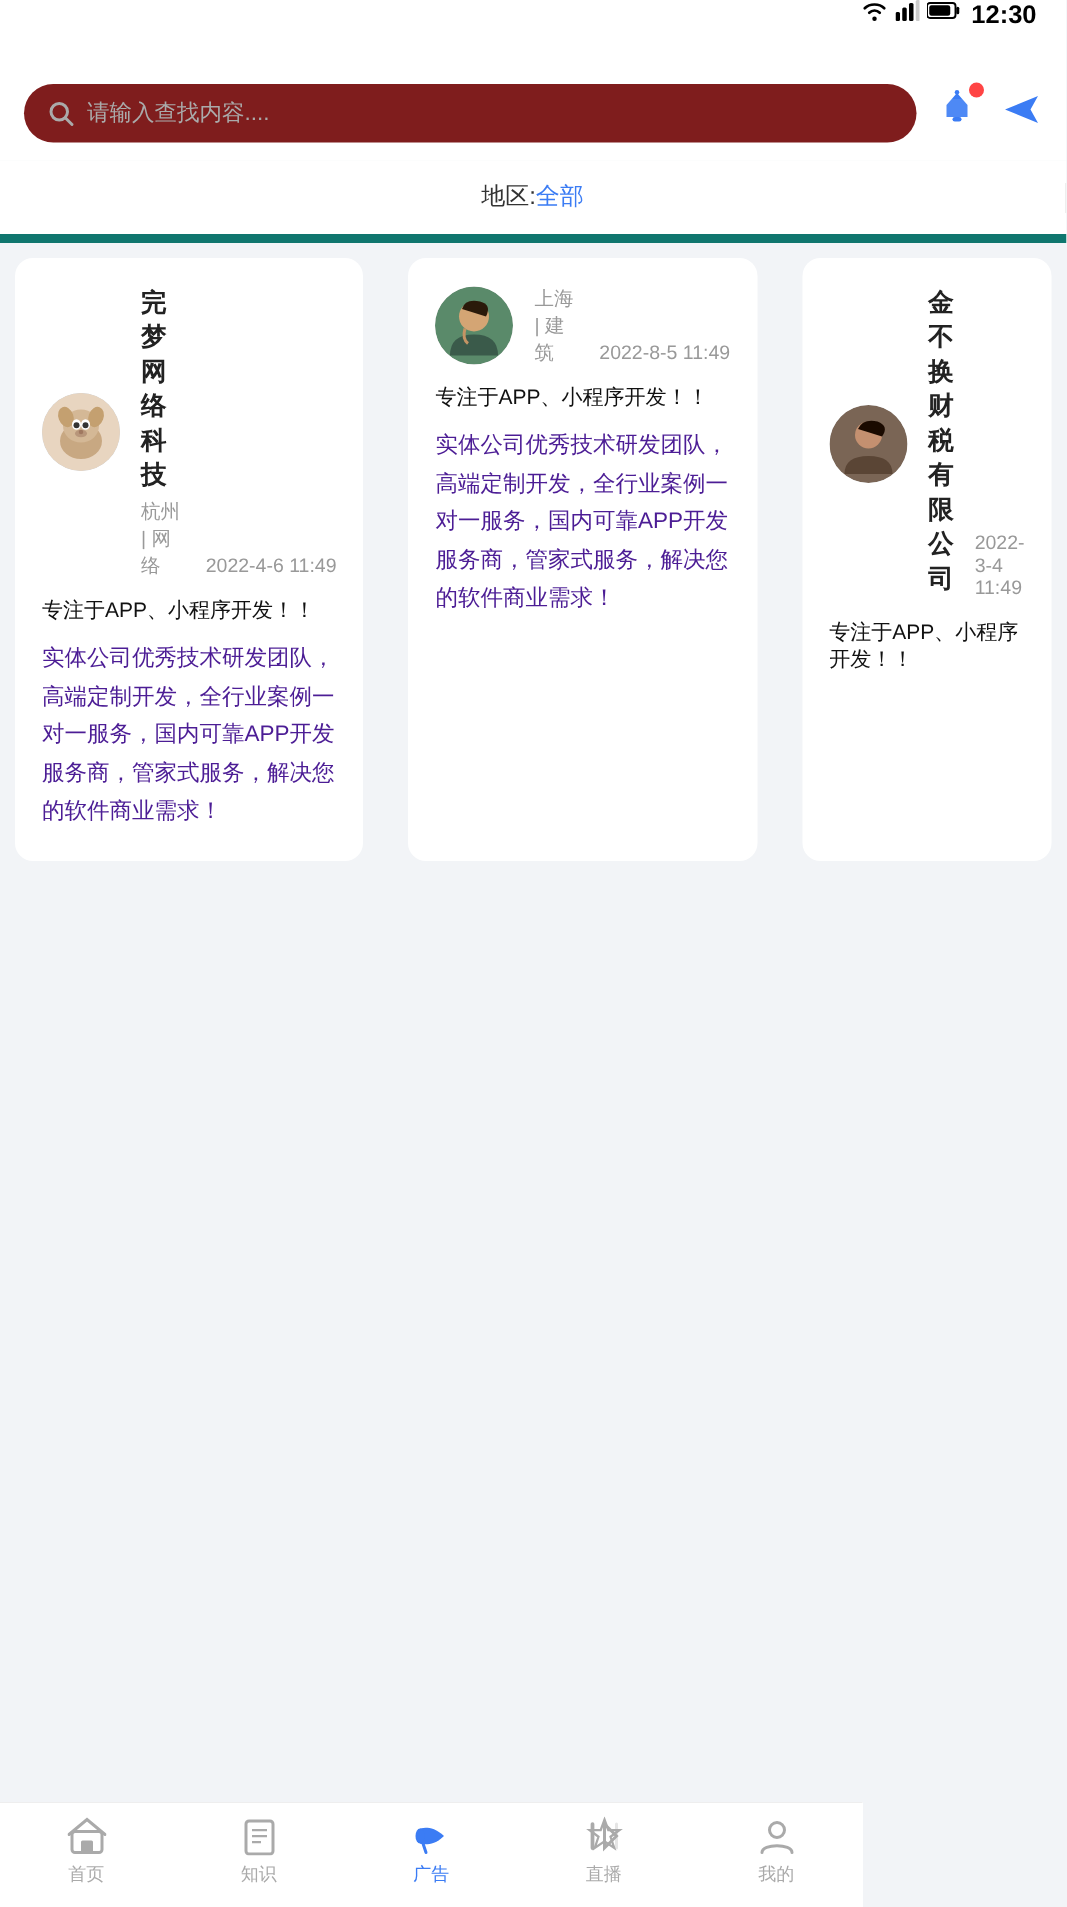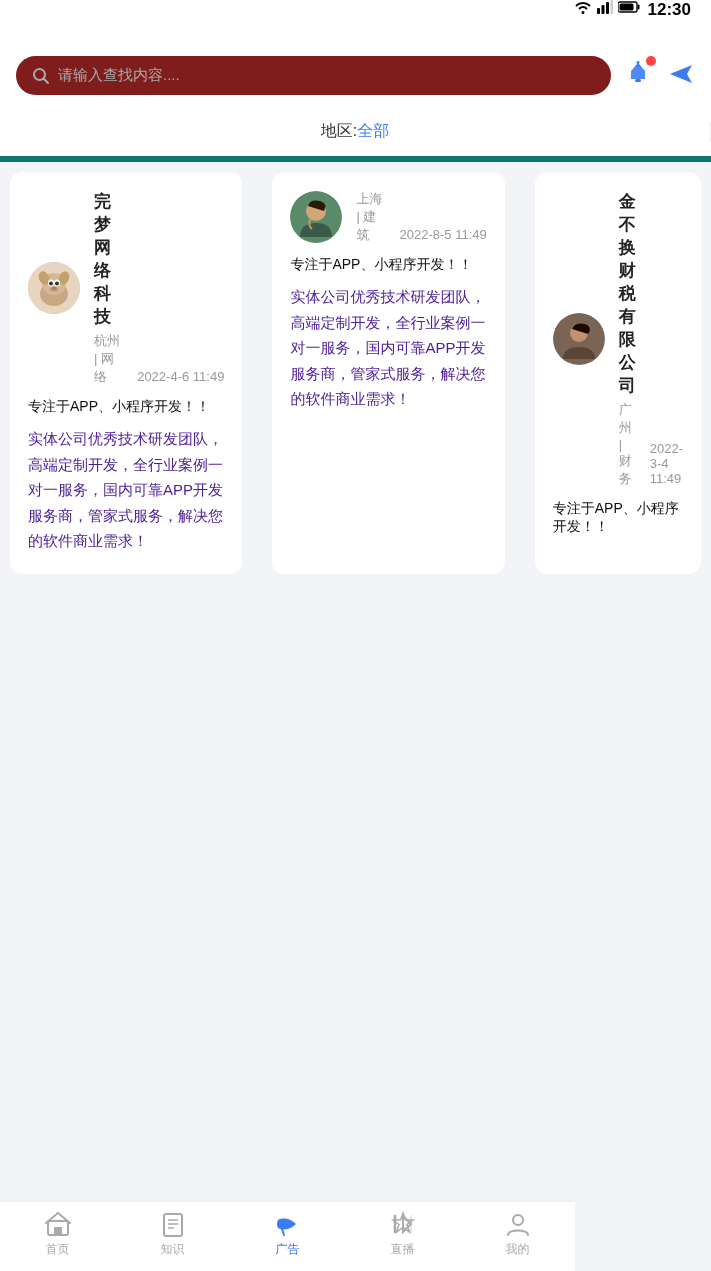--- a/index.html
+++ b/index.html
@@ -314,21 +314,20 @@
       <div class="avatar">
         <svg width="52" height="52" viewBox="0 0 52 52">
       <circle cx="26" cy="26" r="26" fill="#7a6555"></circle>
       <circle cx="26" cy="20" r="9" fill="#c49070"></circle>
       <path d="M10 46 Q10 34 26 34 Q42 34 42 46" fill="#5a4535"></path>
       <path d="M19 16 Q22 9 32 11 Q40 14 35 21" fill="#1a0a00"></path>
     </svg>
       </div>
       <div class="card-meta">
         <div class="company-name">金不换财税有限公司</div>
-        <div class="company-sub">广州  |  财务</div>
       </div>
       <div class="card-date">2022-3-4 11:49</div>
     </div>
     <div class="card-title">专注于APP、小程序开发！！</div>
   </div>
     </div>
 </div>
 
 <div class="bottom-nav">
 

